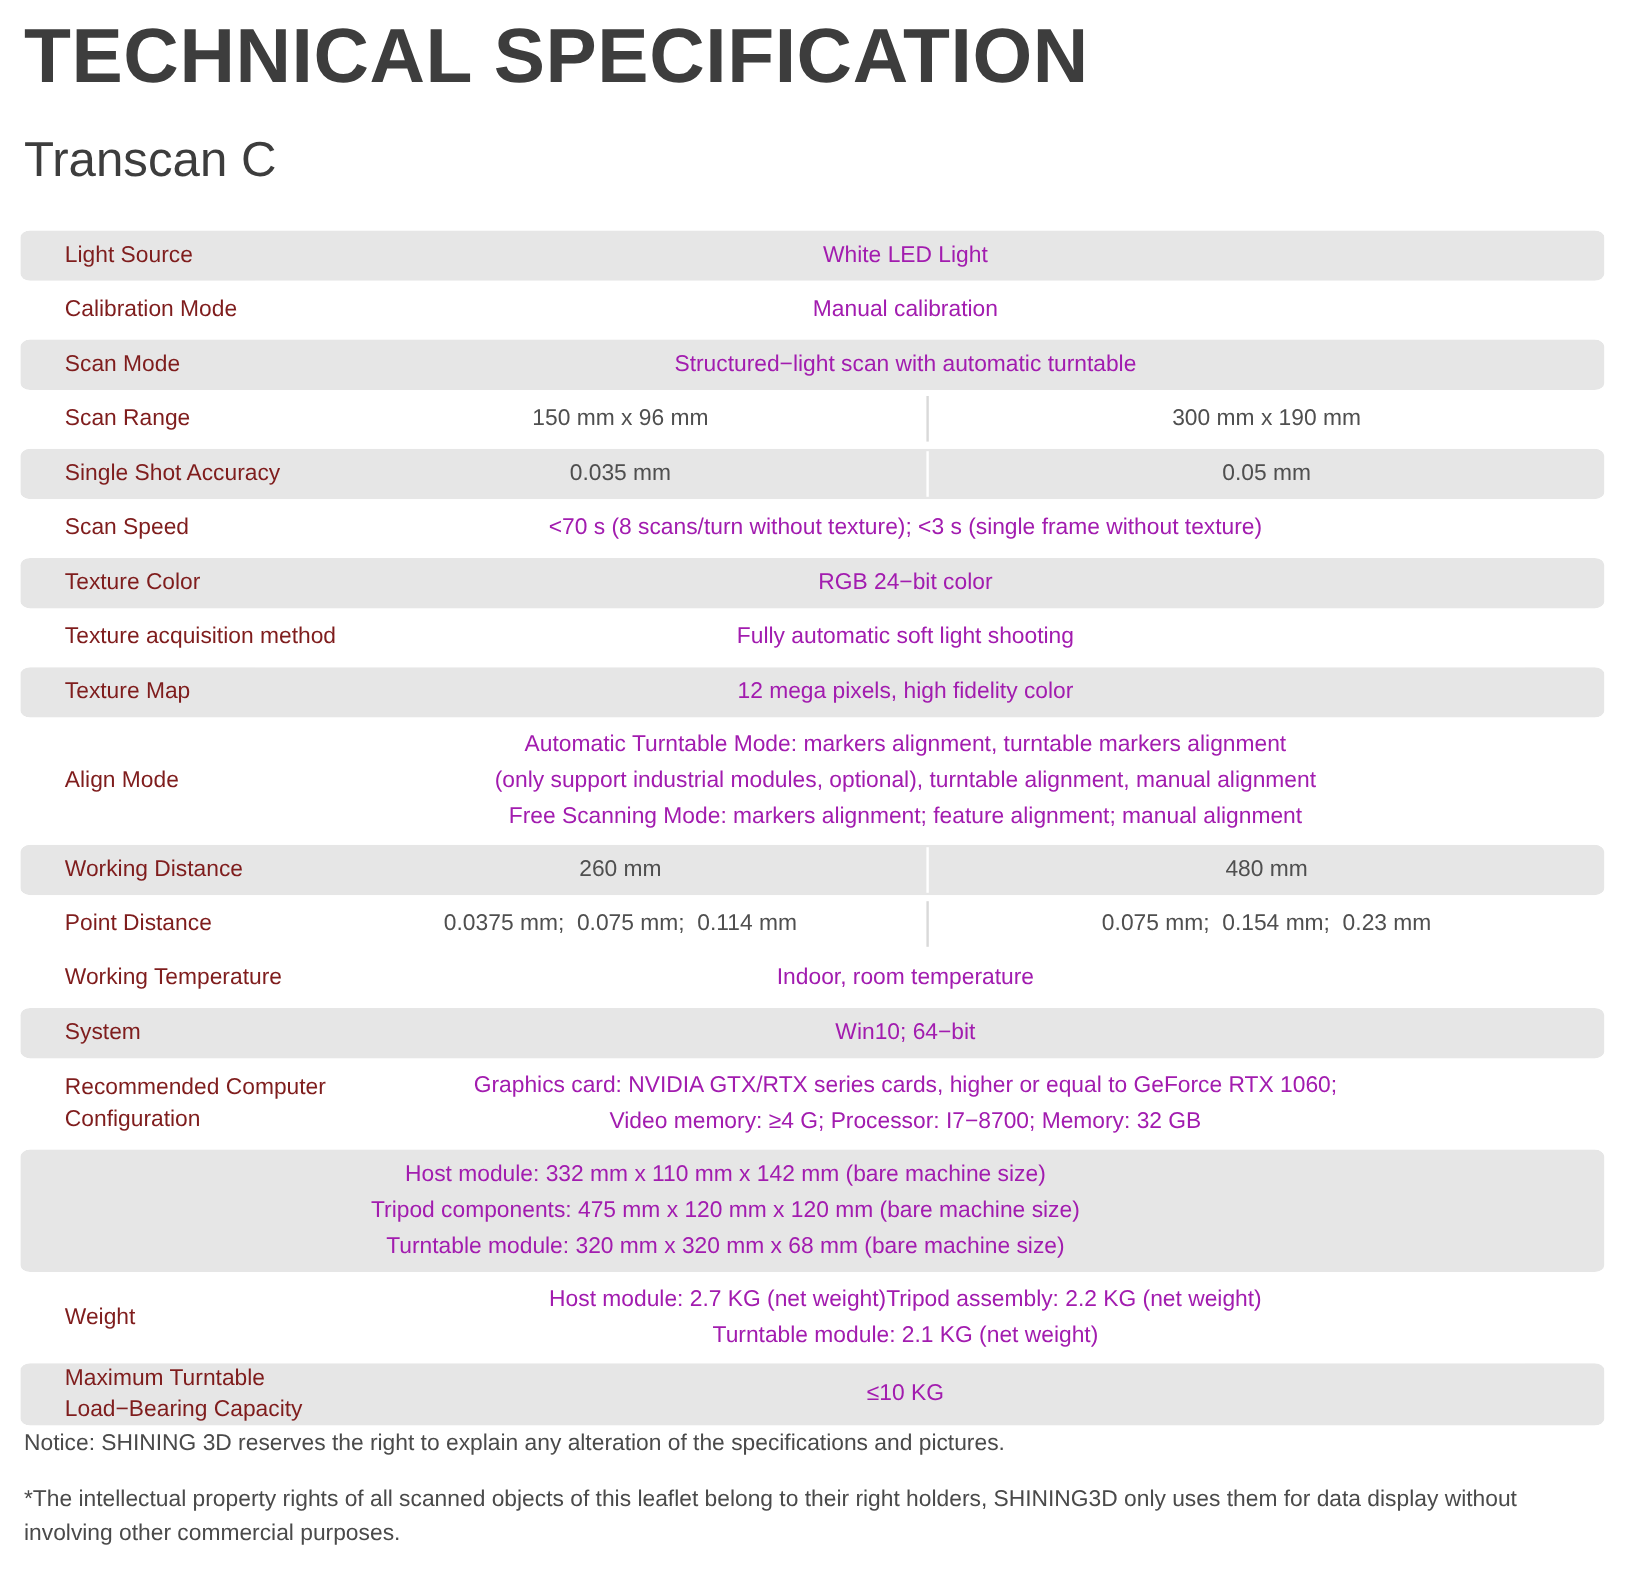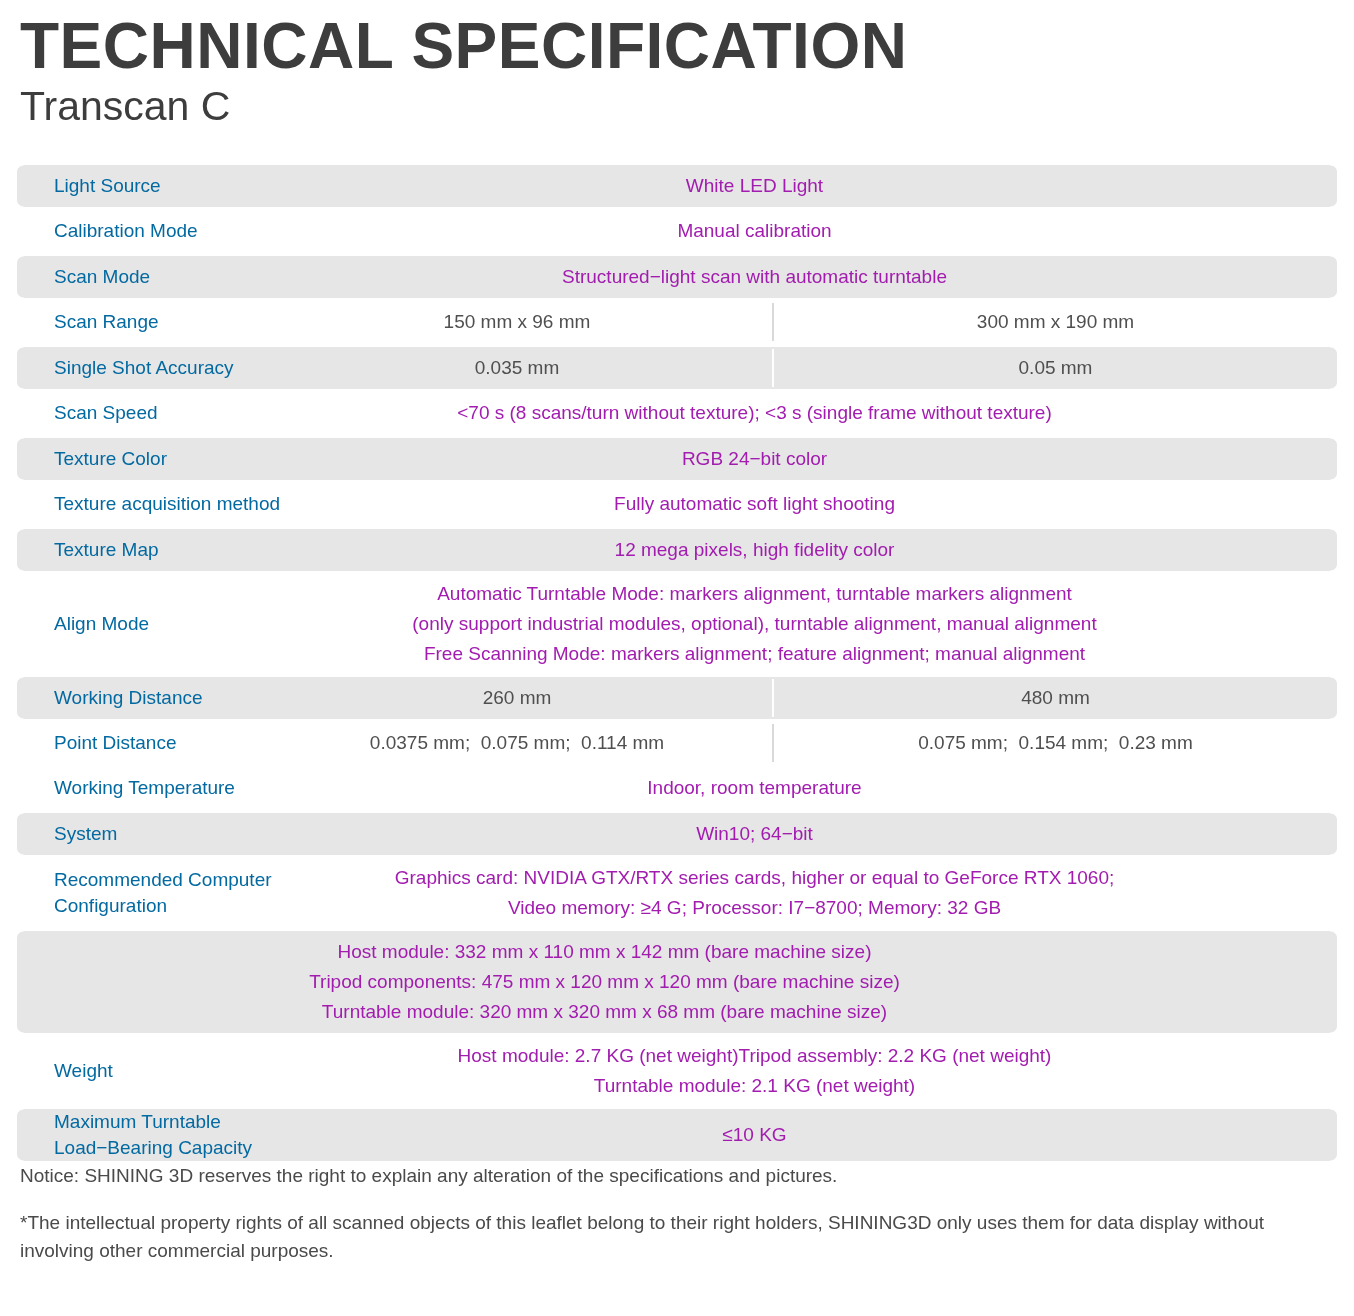--- a/index.html
+++ b/index.html
@@ -20,21 +20,21 @@
   }
   .title {
     margin: 0 0 0 20px;
     font-size: 64px;
     font-weight: bold;
     color: #3d3d3d;
     letter-spacing: 0.5px;
     line-height: 1.15;
   }
   .subtitle {
-    margin: 2px 0 0 20px;
+    margin: 29px 0 0 20px;
     font-size: 41px;
     font-weight: normal;
     color: #3d3d3d;
     line-height: 1.0;
   }
   .spec-table {
     margin: 36px 17px 0 17px;
     width: 1320px;
   }
   .row {
@@ -49,21 +49,21 @@
     background-clip: padding-box;
     border-top: 2px solid #ffffff;
     border-bottom: 2px solid #ffffff;
     border-radius: 8px;
   }
   .label {
     flex: 0 0 263px;
     padding-left: 37px;
     line-height: 26px;
     white-space: pre-wrap;
-    color: #0369a1;
+    color: #7f1d1d;
   }
   .value {
     flex: 1 1 auto;
     text-align: center;
     padding: 6px 145px 6px 0;
     line-height: 30px;
     white-space: pre-wrap;
     color: #a21caf;
   }
   .cell {

